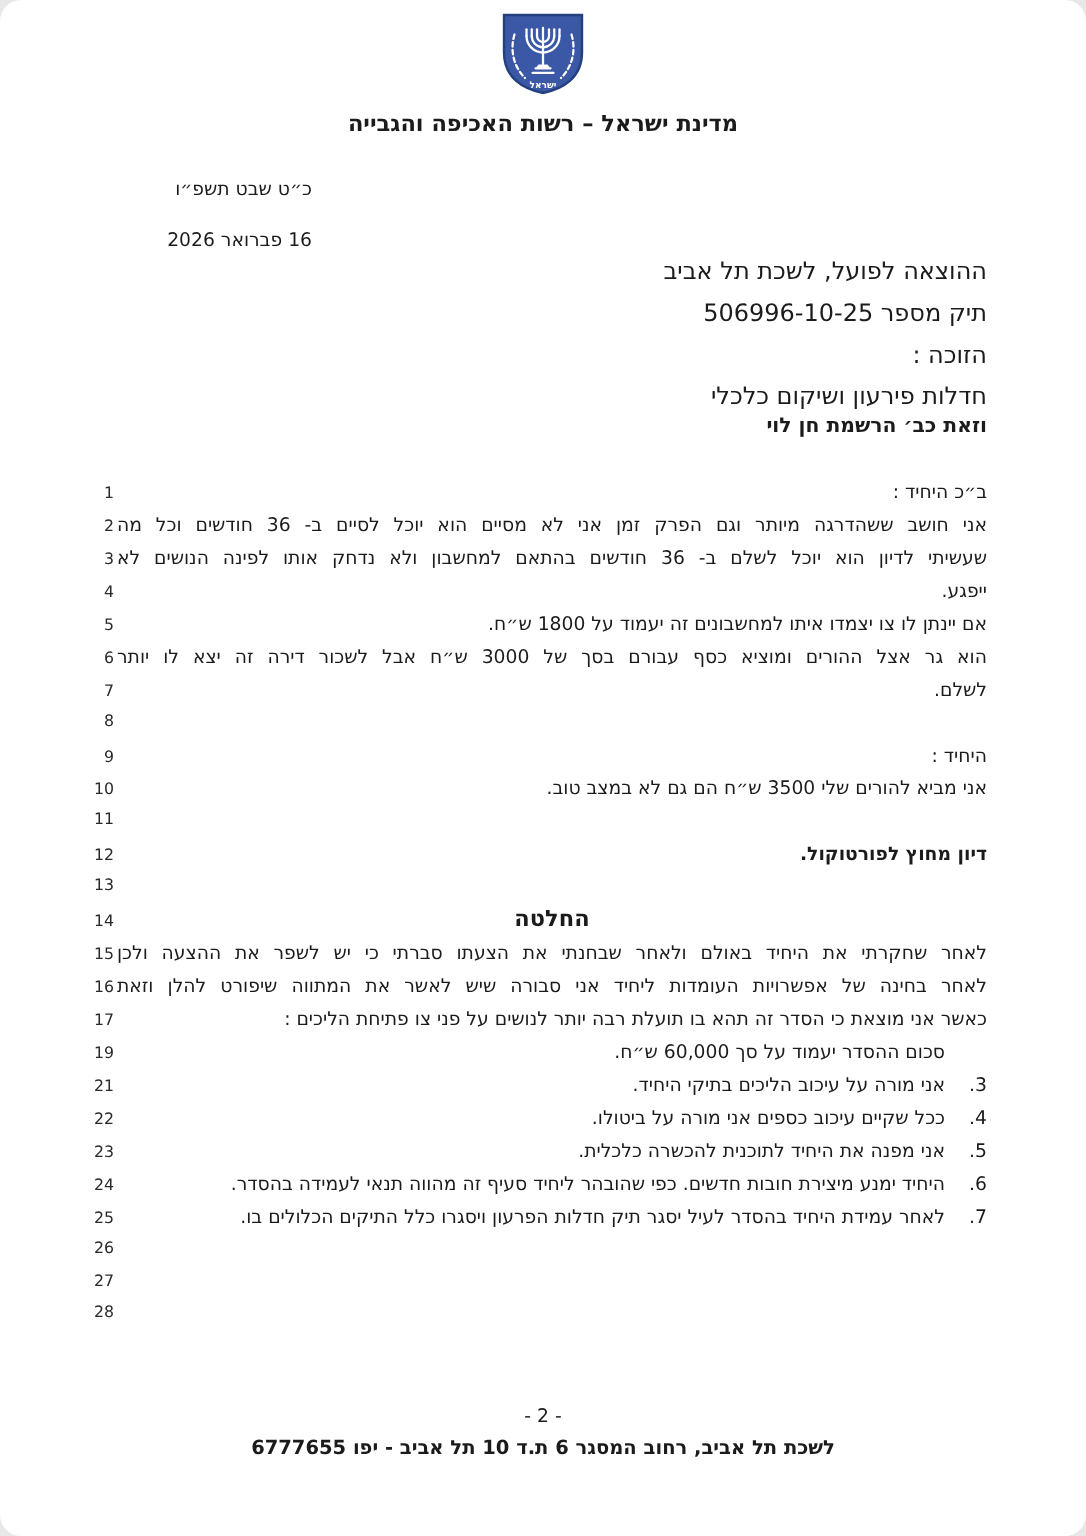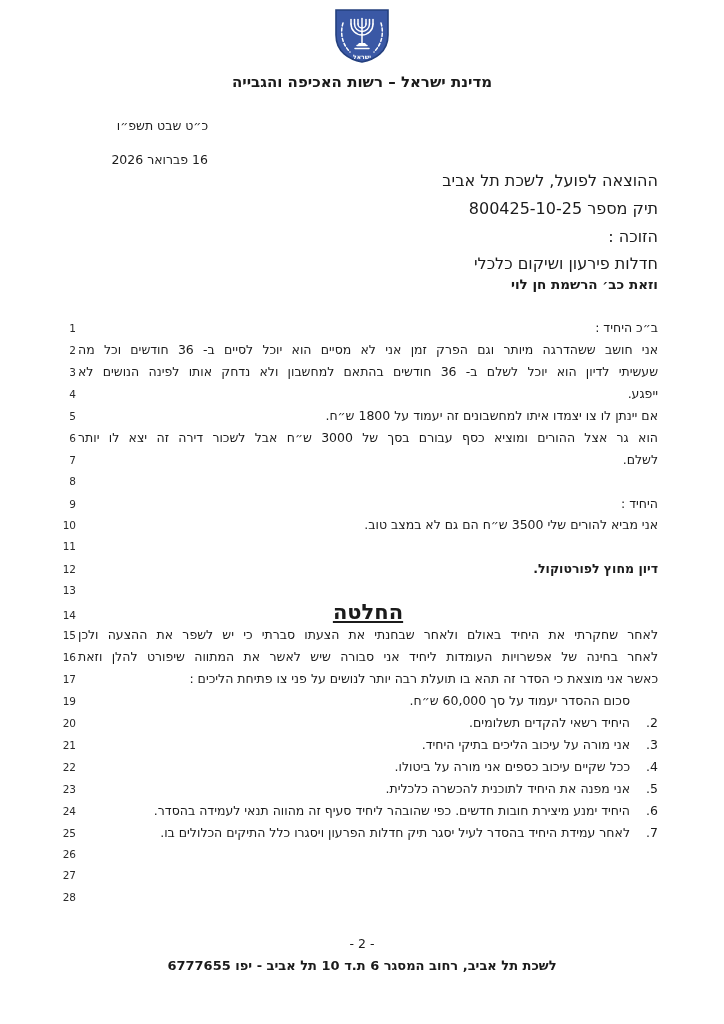--- a/index.html
+++ b/index.html
@@ -5,20 +5,21 @@
   html,body{margin:0;padding:0;background:#e8e8e8;}
   .page{
     position:relative;
     width:724px;height:1024px;
     background:#ffffff;
     margin:0 auto;
     font-family:"DejaVu Sans",sans-serif;
     color:#1b1b1b;
     direction:rtl;
     overflow:hidden;
+    border-radius:14px;
   }
   .emblem{position:absolute;top:7px;left:50%;transform:translateX(-50%);}
   .org-title{
     position:absolute;top:73px;left:0;width:100%;
     text-align:center;font-weight:bold;font-size:15px;
   }
   .date-block{
     position:absolute;top:109px;left:0;width:208px;
     text-align:right;font-size:12.5px;line-height:34px;
   }
@@ -38,22 +39,21 @@
     flex:0 0 22px;text-align:right;font-size:10.5px;color:#2a2a2a;
     direction:ltr;line-height:21.95px;
   }
   .ltext{
     flex:1;direction:rtl;text-align:right;font-size:12.5px;
     line-height:21.95px;margin-left:0;padding-left:2px;
   }
   .just{text-align:justify;text-align-last:justify;}
   .bold{font-weight:bold;}
   .heading{
-    text-align:center;font-weight:bold;font-size:21px;
-    text-decoration:underline;
+    text-align:center;font-weight:bold;font-size:15px;
   }
   .li{display:flex;direction:rtl;padding-left:0;}
   .mark{
     flex:0 0 28px;display:block;text-align:right;box-sizing:border-box;
     padding-left:8px;
   }
   .itext{display:block;flex:1;}
   .cont{padding-right:28px;}
   .footer-page{
     position:absolute;top:936px;left:0;width:100%;
@@ -95,21 +95,21 @@
 
   <div class="org-title">מדינת ישראל – רשות האכיפה והגבייה</div>
 
   <div class="date-block">
     <div>כ״ט שבט תשפ״ו</div>
     <div>16 פברואר 2026</div>
   </div>
 
   <div class="case-block">
     <div>ההוצאה לפועל, לשכת תל אביב</div>
-    <div>תיק מספר 800425-10-25</div>
+    <div>תיק מספר 506996-10-25</div>
     <div>הזוכה :</div>
     <div>חדלות פירעון ושיקום כלכלי</div>
   </div>
 
   <div class="presiding">וזאת כב׳ הרשמת חן לוי</div>
 
   <div class="body-block">
 
     <div class="row">
       <span class="lnum">1</span>
@@ -177,27 +177,20 @@
     </div>
     <div class="row">
       <span class="lnum">17</span>
       <div class="ltext">כאשר אני מוצאת כי הסדר זה תהא בו תועלת רבה יותר לנושים על פני צו פתיחת הליכים :</div>
     </div>
     <div class="row">
       <span class="lnum">19</span>
       <div class="ltext cont">סכום ההסדר יעמוד על סך 60,000 ש״ח.</div>
     </div>
     <div class="row">
-      <span class="lnum">20</span>
-      <div class="ltext li">
-        <span class="mark">2.</span>
-        <span class="itext">היחיד רשאי להקדים תשלומים.</span>
-      </div>
-    </div>
-    <div class="row">
       <span class="lnum">21</span>
       <div class="ltext li">
         <span class="mark">3.</span>
         <span class="itext">אני מורה על עיכוב הליכים בתיקי היחיד.</span>
       </div>
     </div>
     <div class="row">
       <span class="lnum">22</span>
       <div class="ltext li">
         <span class="mark">4.</span>

